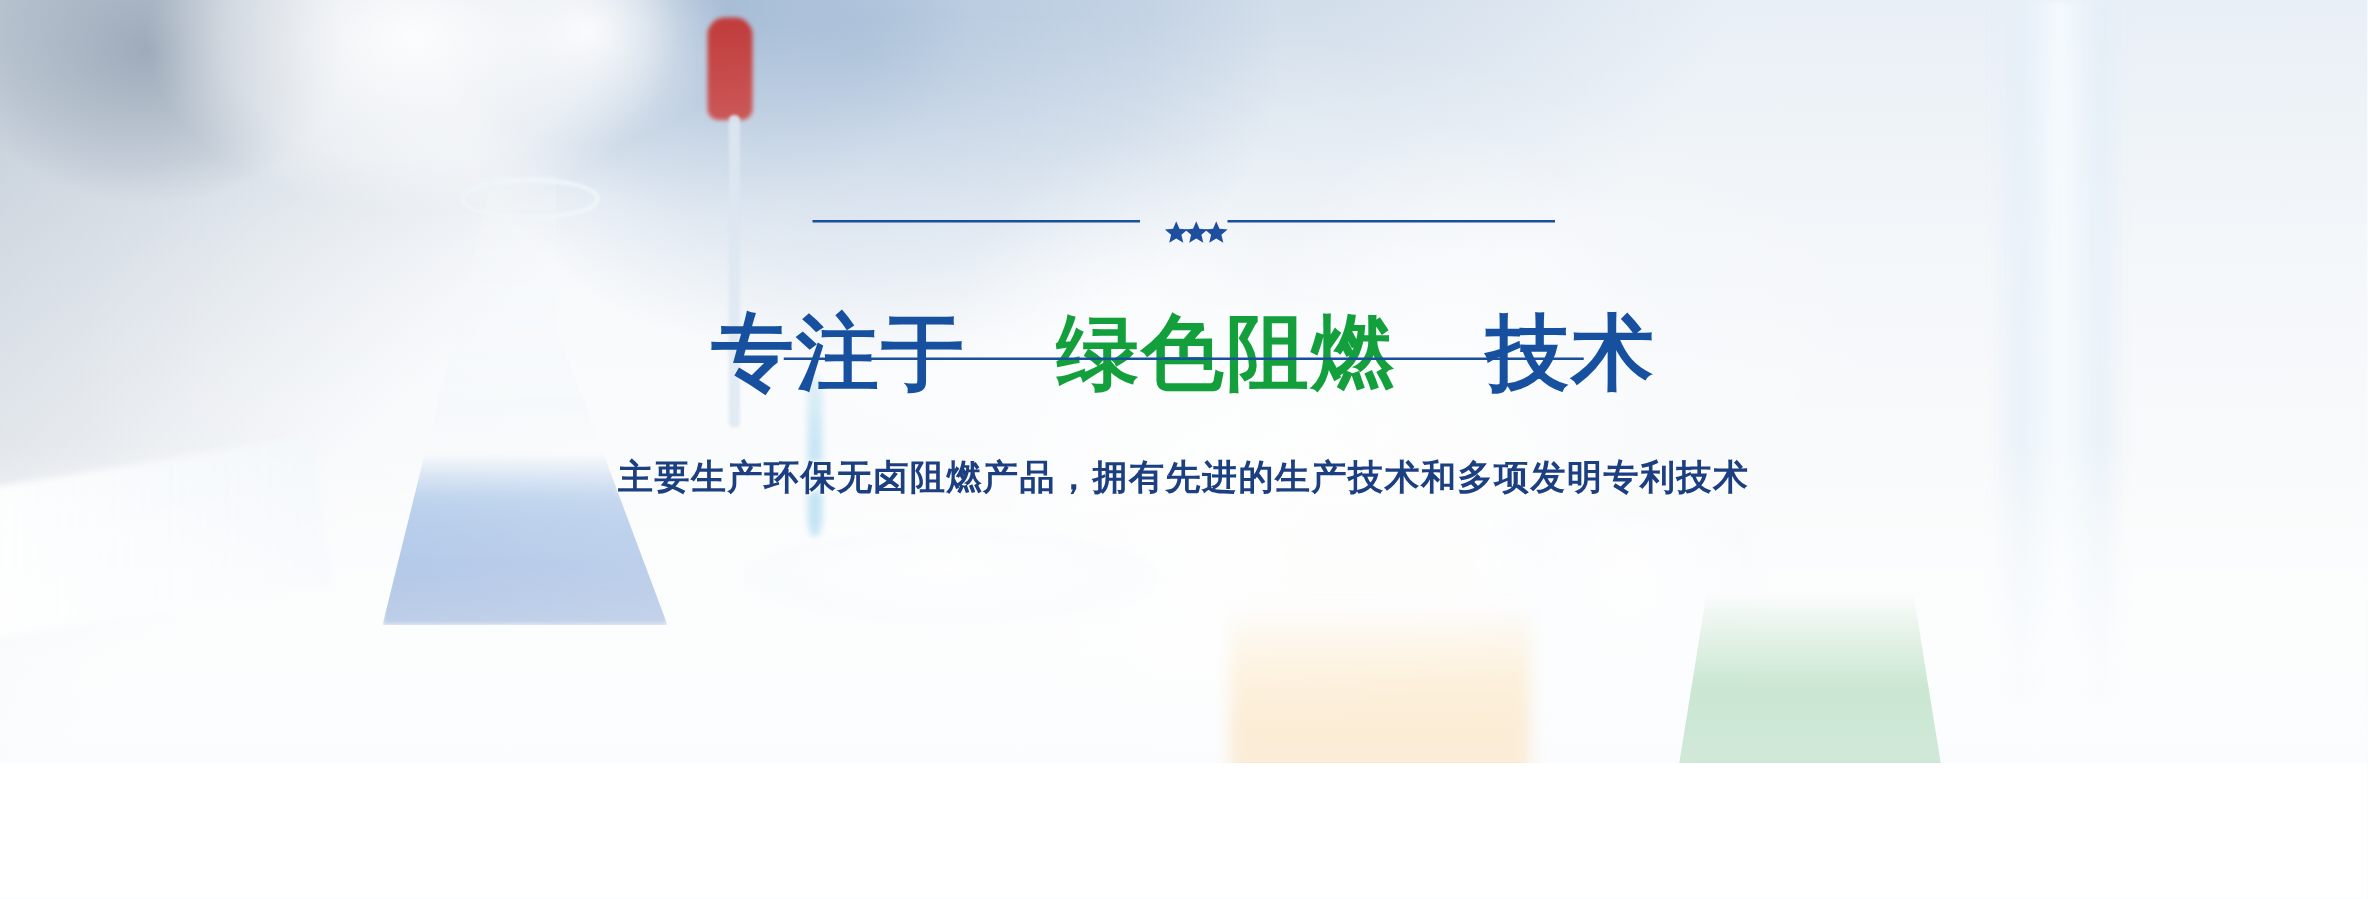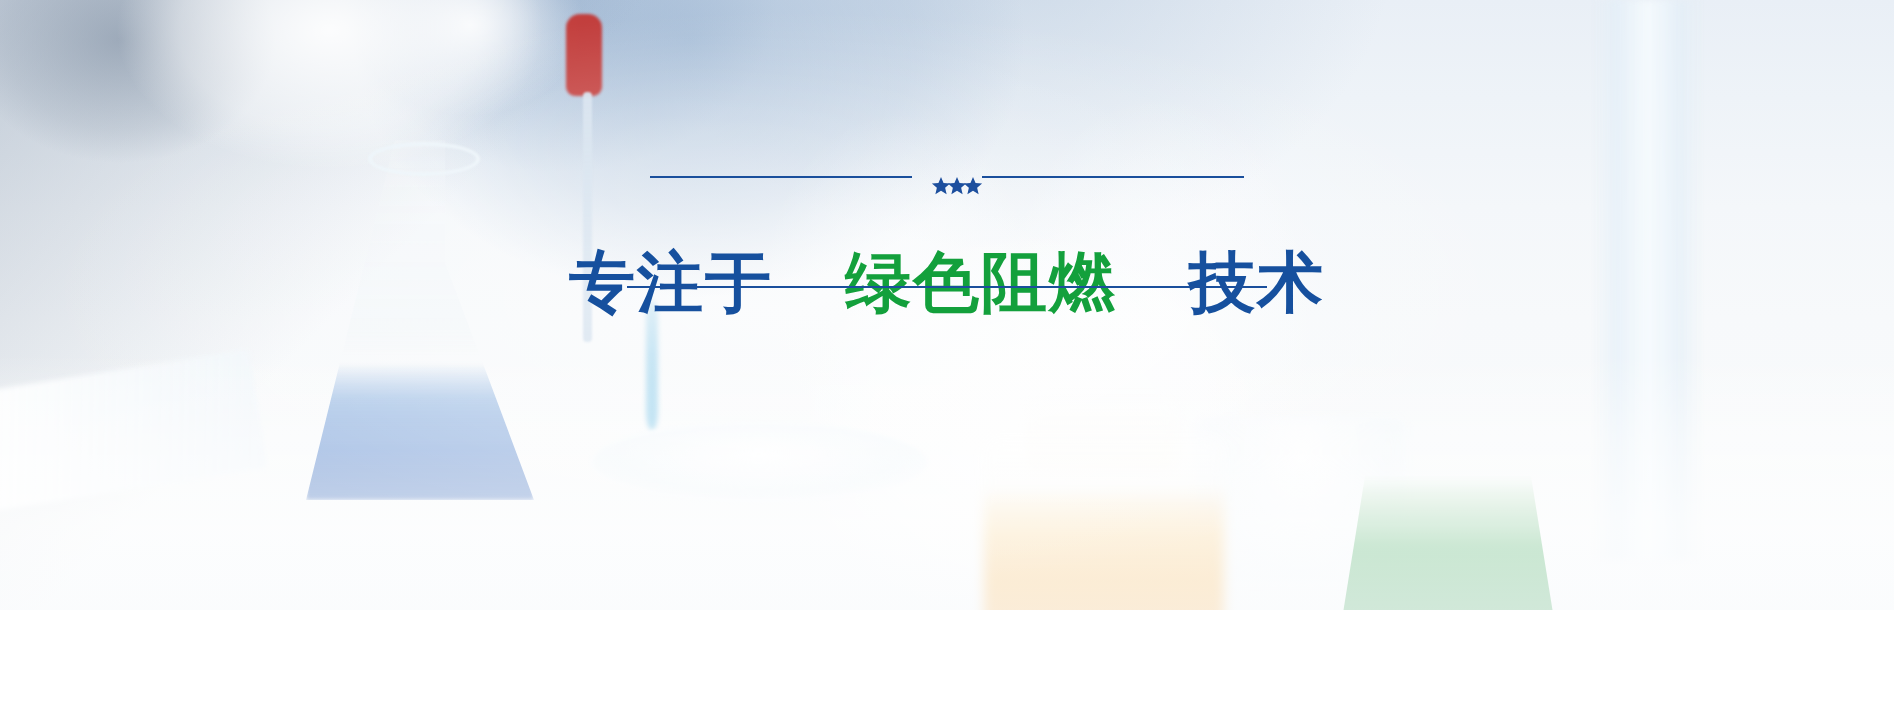--- a/index.html
+++ b/index.html
@@ -426,15 +426,16 @@
       <span class="seg-blue">专注于</span>
       <span class="gap"></span>
       <span class="seg-green">绿色阻燃</span>
       <span class="gap"></span>
       <span class="seg-blue">技术</span>
     </h1>
 
     <div class="rule-under"></div>
 
 
+    <div class="tagline">主要生产环保无卤阻燃产品，拥有先进的生产技术和多项发明专利技术</div>
 
   </div>
 </div>
 
 </body></html>

